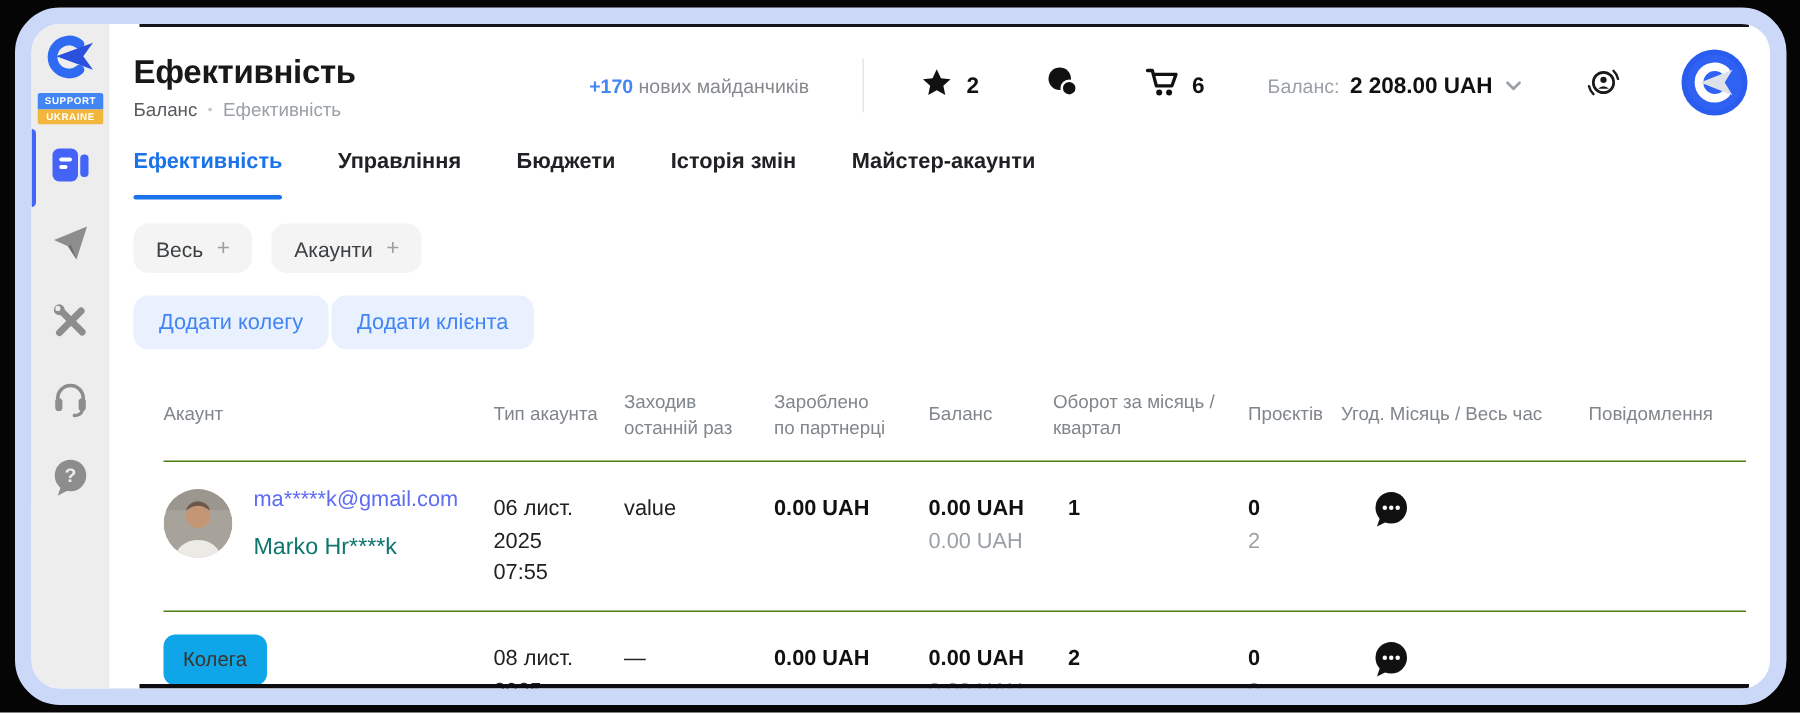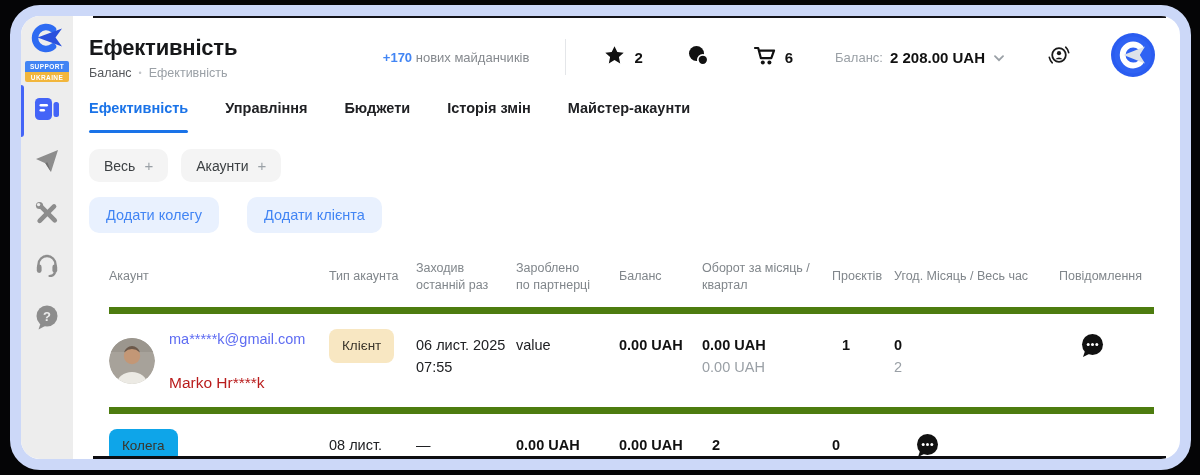--- a/index.html
+++ b/index.html
@@ -30,21 +30,21 @@
   .ribbon.top { background:#4285f4; }
   .ribbon.bottom { background:#f2b63c; }
   .side-nav { margin-top:12px; display:flex; flex-direction:column; align-items:center; width:100%; }
   .nav-item { position:relative; width:100%; height:34px; display:flex; align-items:center; justify-content:center; margin-bottom:18px; cursor:pointer; }
   .nav-item.active::before {
     content:""; position:absolute; left:0; top:-9px; bottom:-9px; width:3px;
     background:#4364f7; border-radius:0 3px 3px 0;
   }
 
   
-  .main { flex:1; padding:12px 24px 0 16px; position:relative; min-width:0; }
+  .main { flex:1; padding:12px 14px 0 16px; position:relative; min-width:0; }
 
   .header { display:flex; align-items:center; height:58px; }
   .title-block { }
   h1 { font-size:22px; font-weight:bold; letter-spacing:-.2px; color:#17181a; }
   .breadcrumb { margin-top:5px; font-size:12.5px; display:flex; align-items:center; gap:7px; }
   .bc-home { color:#55585c; cursor:pointer; }
   .bc-sep { color:#c3c6ca; font-size:9px; }
   .bc-current { color:#9aa0a6; }
 
   .promo { margin-left:auto; font-size:13px; white-space:nowrap; cursor:pointer; }
@@ -69,34 +69,34 @@
   .tabs { display:flex; gap:37px; margin-top:14px; height:26px; }
   .tab { font-size:14.5px; font-weight:600; color:#202124; cursor:pointer; position:relative; white-space:nowrap; }
   .tab.active { color:#1a73e8; }
   .tab.active::after { content:""; position:absolute; left:0; right:0; bottom:-7px; height:3px; border-radius:2px; background:#1a73e8; }
 
   
   .chips { display:flex; gap:13px; margin-top:23px; }
   .chip { background:#f4f4f4; border-radius:10px; padding:8px 15px; font-size:14px; color:#3c4043; cursor:pointer; display:flex; align-items:center; gap:9px; }
   .chip .plus { color:#9aa0a6; font-size:15px; }
 
-  .actions { display:flex; gap:28px; margin-top:15px; }
+  .actions { display:flex; gap:2px; margin-top:15px; }
   .action-btn { background:#e9f1fe; border:none; border-radius:10px; padding:10px 17px; font-size:14.5px; color:#4285f4; font-family:"Liberation Sans",sans-serif; cursor:pointer; }
 
   
   .table { margin-top:27px; margin-left:20px; margin-right:2px; }
   .tgrid { display:grid; grid-template-columns:220px 87px 100px 103px 83px 130px 62px 165px 1fr; }
   .thead { align-items:center; color:#80868b; font-size:12.5px; line-height:1.35; padding-bottom:13px; }
   .th span { display:block; }
-  .trow { border-top:7px solid #4d7c0f; padding:15px 0 13px; align-items:start; min-height:80px; }
+  .trow { border-top:1px solid #4d7c0f; padding:15px 0 13px; align-items:start; min-height:80px; }
   .cell { padding-top:6px; font-size:14.5px; line-height:1.5; }
   .cell-account { display:flex; align-items:center; gap:14px; padding-top:0; }
   .avatar { width:46px; height:46px; border-radius:50%; overflow:hidden; flex:none; }
   .acc-email { font-size:14.5px; color:#5e6cf2; cursor:pointer; }
-  .acc-name { font-size:15.5px; color:#b91c1c; margin-top:20px; }
+  .acc-name { font-size:15.5px; color:#0f766e; margin-top:8px; }
   .badge { display:inline-block; padding:7px 13px; border-radius:8px; font-size:13.5px; color:#3a352b; }
   .cell-badge { padding-top:0; }
   .bold { font-weight:bold; color:#111; }
   .sub { color:#9aa0a6; font-weight:normal; }
   .cell-projects { padding-left:10px; }
   .cell-msg { padding-left:18px; padding-top:2px; }
   .msg-btn { cursor:pointer; display:inline-flex; }
 </style>
 </head>
 <body>
@@ -325,23 +325,20 @@
               <circle cx="23" cy="18" r="8.2" fill="#c39776"></circle>
               <path d="M15 14.5 a8.2 8.2 0 0 1 16 0 q-4 -3.4 -8 -3.4 t-8 3.4 Z" fill="#6b584a"></path>
               <path d="M8 46 a15 12 0 0 1 30 0 Z" fill="#eceae4"></path>
             </svg>
           </span>
           <span>
             <span class="acc-email" style="display:block">ma*****k@gmail.com</span>
             <span class="acc-name" style="display:block">Marko Hr****k</span>
           </span>
         </div>
-        <div class="cell cell-badge">
-          <span class="badge" style="background-color: rgb(248, 231, 194);">Клієнт</span>
-        </div>
         <div class="cell">
           <span style="display:block">06 лист. 2025</span>
           <span style="display:block">07:55</span>
         </div>
         <div class="cell">value</div>
         <div class="cell bold">0.00 UAH</div>
         <div class="cell">
           <span class="bold" style="display:block">0.00 UAH</span>
           <span class="sub" style="display:block">0.00 UAH</span>
         </div>

